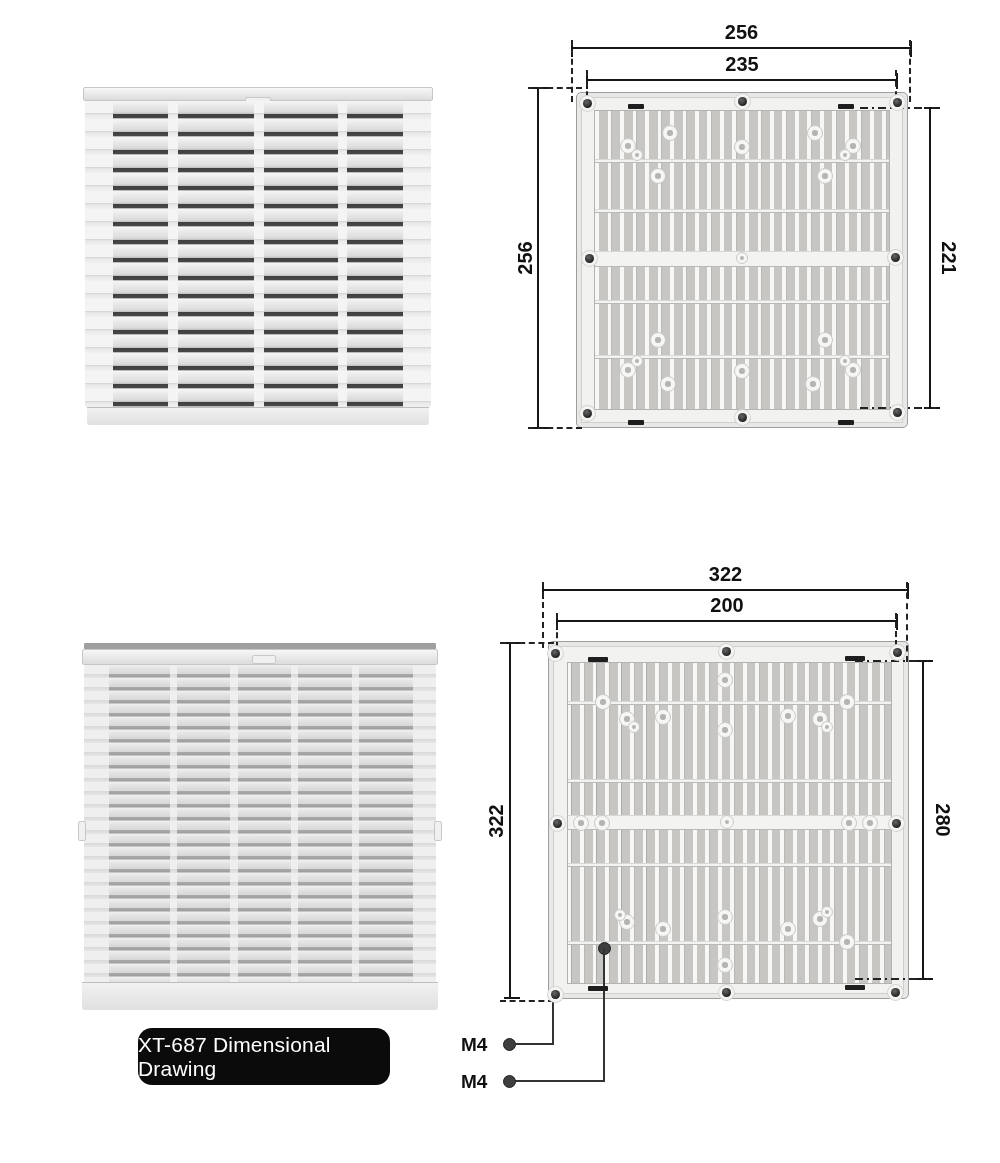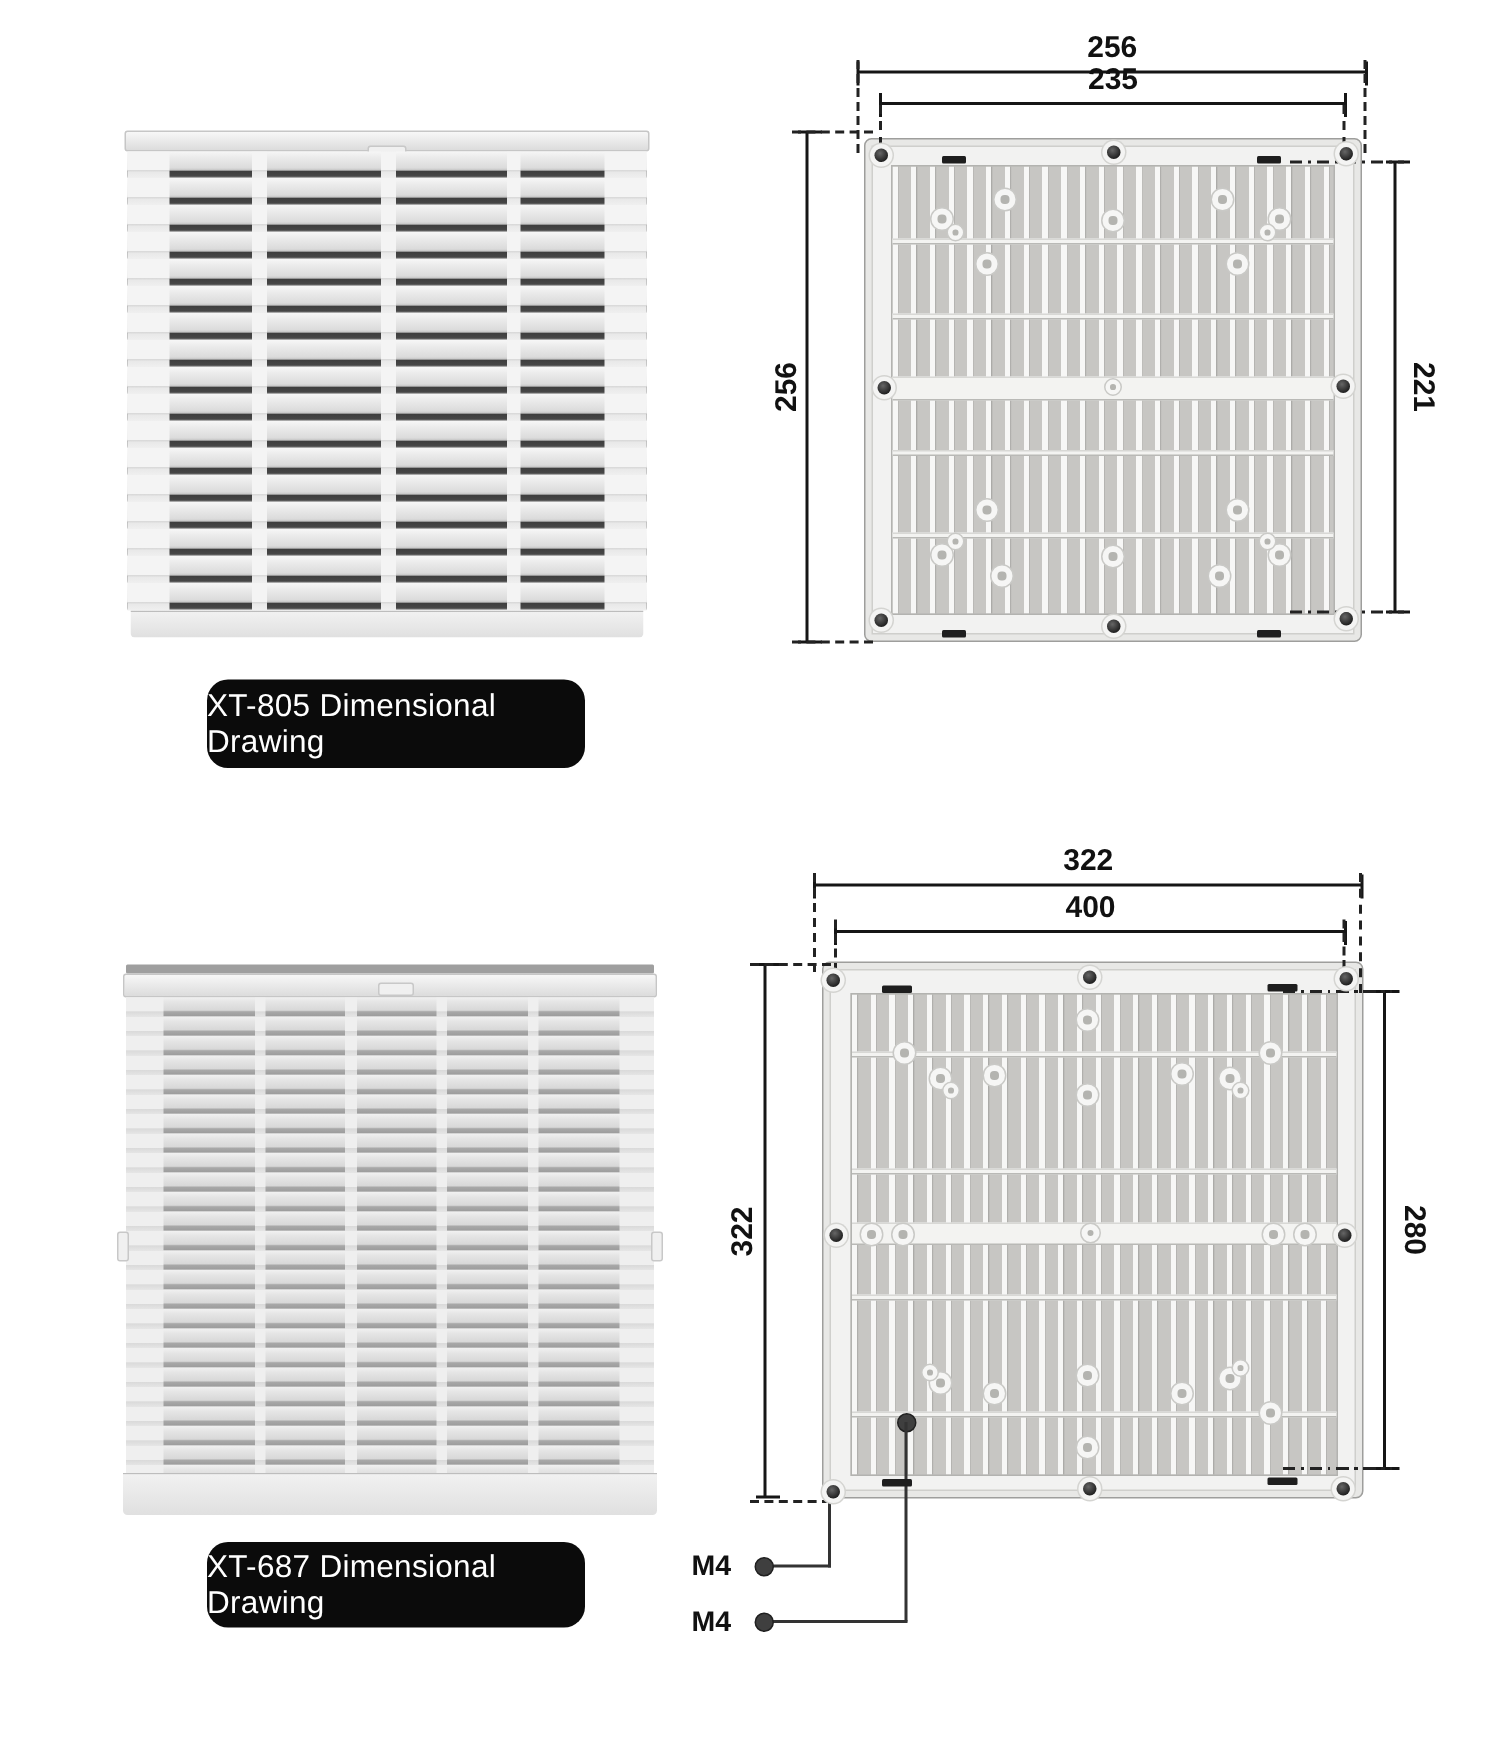--- a/index.html
+++ b/index.html
@@ -75,38 +75,35 @@
     <div class="louvers louvers-805" style="left:2px;right:2px;top:16px;height:306px">
       <div class="sep-805" style="left:0;width:8%"></div>
       <div class="sep-805" style="left:24%;width:2.8%"></div>
       <div class="sep-805" style="left:48.8%;width:2.8%"></div>
       <div class="sep-805" style="left:73%;width:2.8%"></div>
       <div class="sep-805" style="left:92%;width:8%"></div>
     </div>
     <div class="base" style="left:4px;right:4px;top:322px;height:18px"></div>
   </div>
 
-  <div class="model-label" style="left:138px;top:453px;width:252px;height:59px">
-    <span>XT-805 Dimensional Drawing</span>
-  </div>
 
   <div class="frame" style="left:576px;top:92px;width:332px;height:336px">
     <div class="grid" style="left:17px;top:17px;width:296px;height:300px">
       <div class="rail" style="top:48px;height:4px"></div>
       <div class="rail" style="top:98px;height:4px"></div>
       <div class="rail" style="top:140px;height:16px"></div>
       <div class="rail" style="top:189px;height:4px"></div>
       <div class="rail" style="top:244px;height:4px"></div>
     </div>
   </div>
 
   <div class="dim-h" style="left:572px;top:47px;width:339px">
     <span class="dim-label">256</span>
   </div>
-  <div class="dim-h" style="left:587px;top:68px;width:310px">
+  <div class="dim-h" style="left:587px;top:79px;width:310px">
     <span class="dim-label">235</span>
   </div>
   <div class="dim-v" style="left:537px;top:88px;height:340px">
     <span class="dim-label rot-ccw" style="left:-14px">256</span>
   </div>
   <div class="dim-v" style="left:929px;top:108px;height:300px">
     <span class="dim-label rot-cw" style="left:17px">221</span>
   </div>
   <div class="ext-v" style="left:571px;top:40px;height:62px"></div>
   <div class="ext-v" style="left:909px;top:40px;height:62px"></div>
@@ -145,21 +142,21 @@
       <div class="rail" style="top:152px;height:15px"></div>
       <div class="rail" style="top:200px;height:4px"></div>
       <div class="rail" style="top:278px;height:4px"></div>
     </div>
   </div>
 
   <div class="dim-h" style="left:543px;top:589px;width:365px">
     <span class="dim-label">322</span>
   </div>
   <div class="dim-h" style="left:557px;top:620px;width:340px">
-    <span class="dim-label">400</span>
+    <span class="dim-label">200</span>
   </div>
   <div class="dim-v" style="left:509px;top:643px;height:355px">
     <span class="dim-label rot-ccw" style="left:-15px">322</span>
   </div>
   <div class="dim-v" style="left:922px;top:661px;height:318px">
     <span class="dim-label rot-cw" style="left:18px">280</span>
   </div>
   <div class="ext-v" style="left:542px;top:582px;height:66px"></div>
   <div class="ext-v" style="left:906px;top:582px;height:80px"></div>
   <div class="ext-v" style="left:556px;top:613px;height:35px"></div>

